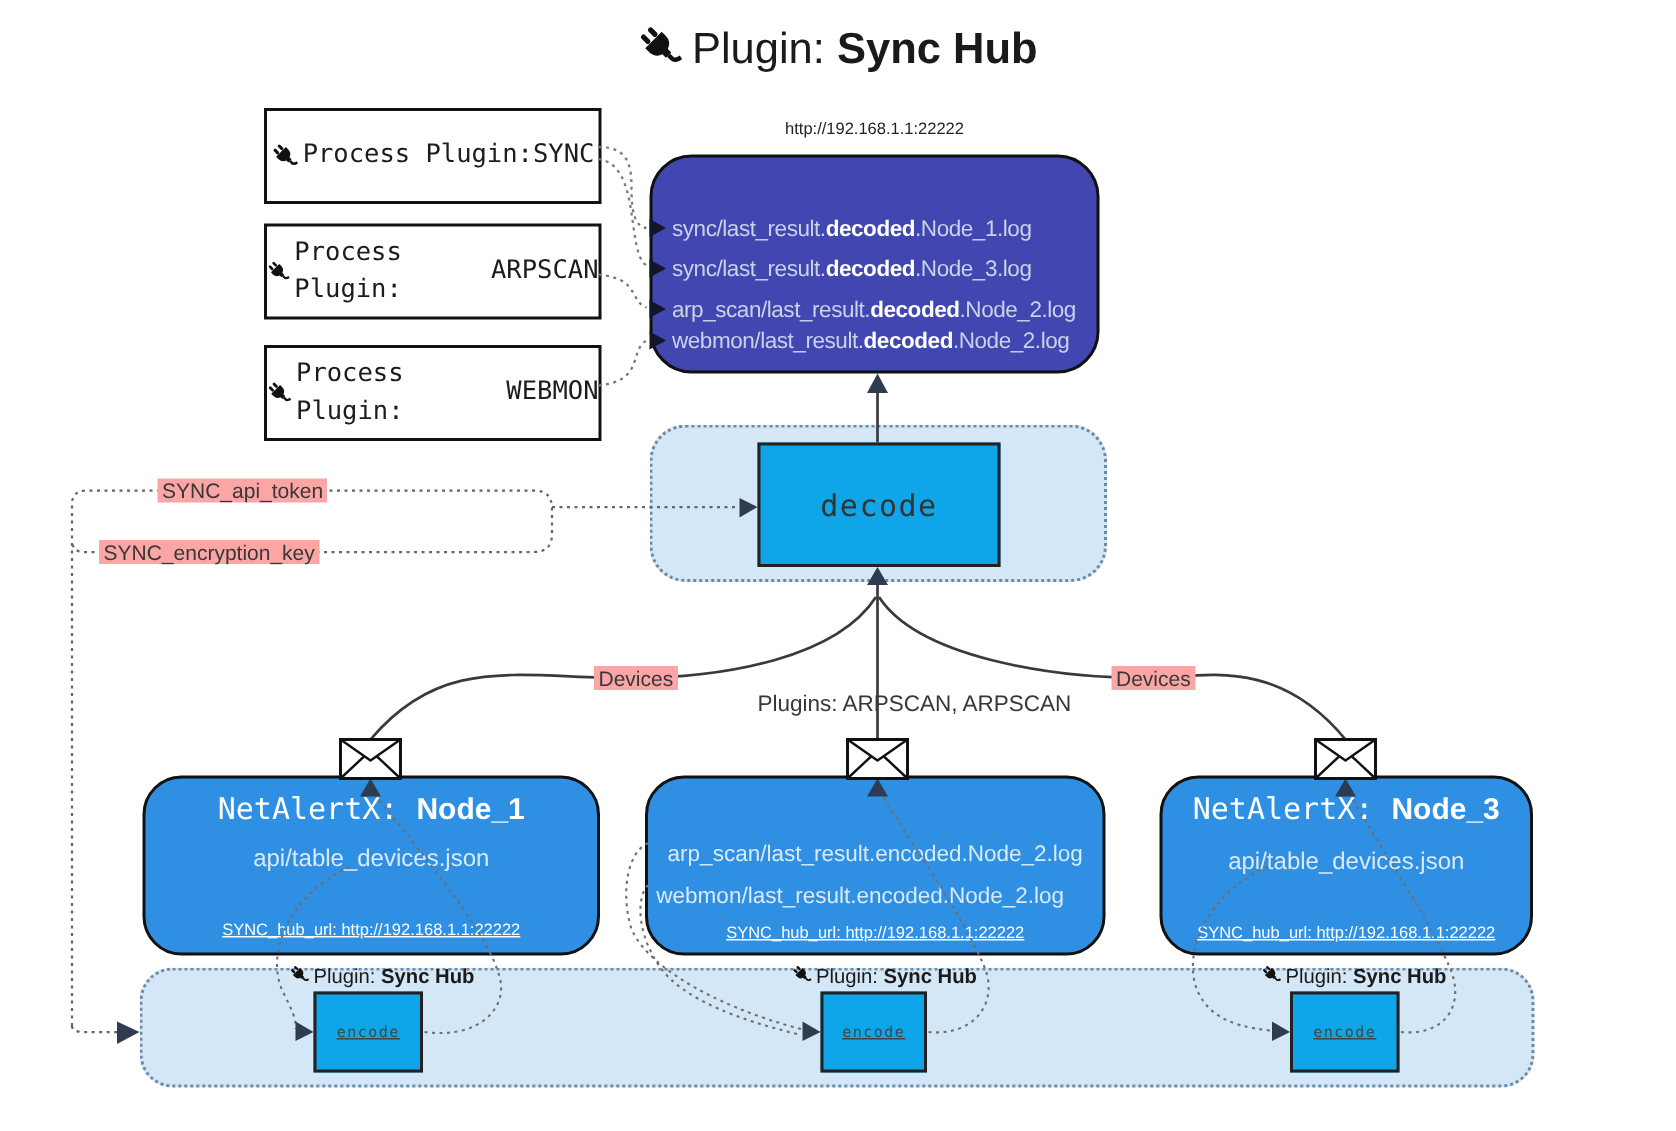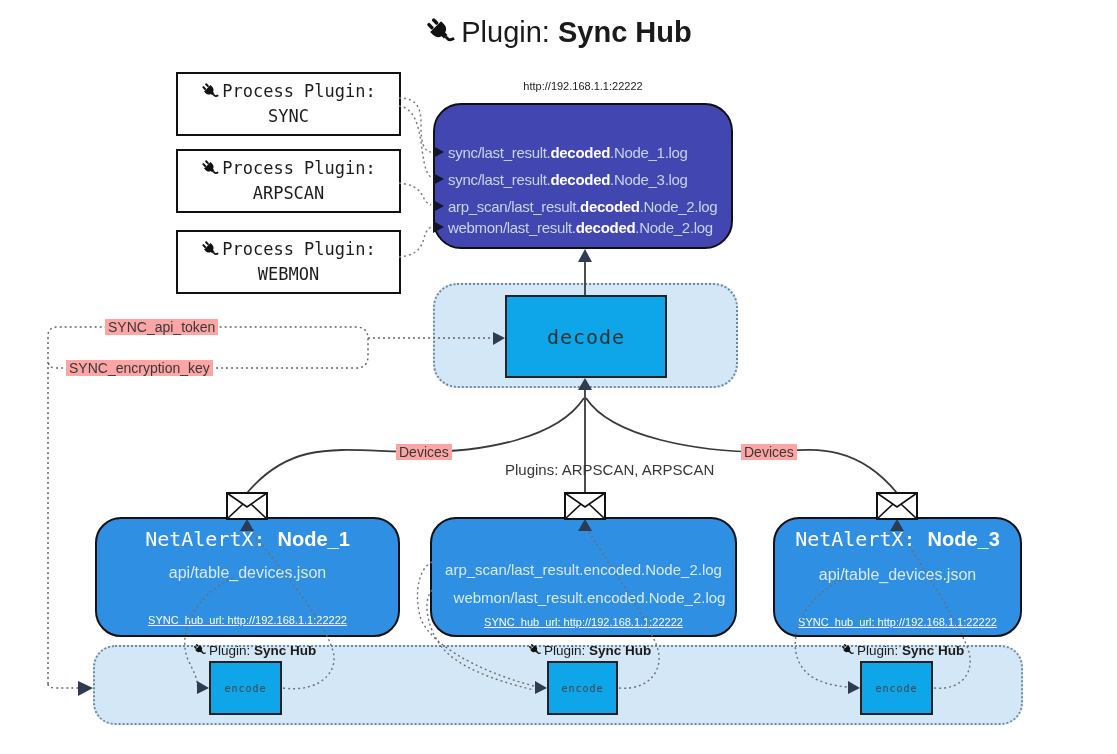--- a/index.html
+++ b/index.html
@@ -6,21 +6,21 @@
   .canvas{position:relative;width:1117px;height:754px;background:#fff;overflow:hidden;
           font-family:"Liberation Sans",sans-serif;color:#222;}
   .abs{position:absolute;}
   
   .title{top:16px;left:0;width:1117px;text-align:center;font-size:29px;color:#1a1a1a;z-index:3;}
   .title .plug{width:32px;height:32px;vertical-align:-6px;margin-right:4px;}
   .title b{font-weight:bold;}
   
   .pbox{width:221px;height:60px;left:176px;border:2px solid #111;background:#fff;
         font-family:"DejaVu Sans Mono",monospace;font-size:17px;color:#1c1c1c;
-        display:flex;flex-direction:column;align-items:center;justify-content:center;line-height:1.5;z-index:1;}
+        display:flex;flex-direction:row;align-items:center;justify-content:center;line-height:1.5;z-index:1;}
   .pbox .l1{display:flex;align-items:center;}
   .pbox .plug{width:19px;height:19px;margin-right:2px;}
   
   .huburl{top:80px;left:433px;width:300px;text-align:center;font-size:11px;color:#222;z-index:1;}
   .hub{left:433px;top:103px;width:300px;height:146px;background:#4146b0;border:2px solid #111;
        border-radius:28px;box-sizing:border-box;z-index:1;}
   .hubtitle{top:113px;left:433px;width:300px;text-align:center;z-index:1;color:#fff;font-size:20px;
             font-family:"DejaVu Sans Mono",monospace;}
   .hubtitle b{font-family:"Liberation Sans",sans-serif;font-weight:bold;}
   .hubline{left:448px;width:285px;font-size:15px;color:#c9d3e8;z-index:1;white-space:nowrap;letter-spacing:-0.3px;}
@@ -35,21 +35,21 @@
   .chip{background:#fca5a5;padding:0 3px;font-size:14px;color:#383838;z-index:3;white-space:nowrap;}
   
   .node{background:#2e8fe3;border:2.5px solid #111;border-radius:26px;box-sizing:border-box;height:120px;top:517px;z-index:1;}
   .ntitle{text-align:center;color:#fff;font-size:20px;font-family:"DejaVu Sans Mono",monospace;z-index:1;white-space:nowrap;}
   .ntitle b{font-family:"Liberation Sans",sans-serif;font-weight:bold;}
   .nline{text-align:center;color:#d9eafb;font-size:15px;z-index:1;white-space:nowrap;}
   .nurl{text-align:center;color:#fff;font-size:11px;z-index:1;white-space:nowrap;text-decoration:underline;}
   .envelope{width:42px;height:28px;top:492px;z-index:2;}
   
   .band{left:93px;top:645px;width:930px;height:80px;border-radius:22px;}
-  .encode{width:73px;height:54px;top:661px;border-width:2px;font-size:10px;color:#444;letter-spacing:1px;}
+  .encode{width:73px;height:54px;top:661px;border-width:2px;font-size:10px;color:#444;letter-spacing:1px;text-decoration:underline;}
   .bandlabel{top:643px;font-size:13.5px;color:#1a1a1a;z-index:2;white-space:nowrap;}
   .bandlabel .plug{width:14px;height:14px;vertical-align:-2px;margin-right:2px;}
   .bandlabel b{font-weight:bold;}
   svg.overlay{position:absolute;left:0;top:0;width:1117px;height:754px;z-index:2;pointer-events:none;}
   .small-center{font-size:15px;color:#383838;z-index:3;white-space:nowrap;}
 </style>
 </head>
 <body>
 
 <div class="canvas">
@@ -177,21 +177,21 @@
   <div class="abs chip" style="left:741px;top:444px;">Devices</div>
   <div class="abs small-center" style="left:505px;top:461px;">Plugins: ARPSCAN, ARPSCAN</div>
 
   <div class="abs node" style="left:95px;width:305px;"></div>
   <div class="abs ntitle" style="left:95px;width:305px;top:527px;"><span>NetAlertX:</span>&nbsp;<b>Node_1</b></div>
   <div class="abs nline" style="left:95px;width:305px;top:564px;font-size:16px;">api/table_devices.json</div>
   <div class="abs nurl" style="left:95px;width:305px;top:614px;">SYNC_hub_url: http://192.168.1.1:22222</div>
 
   <div class="abs node" style="left:430px;width:307px;"></div>
   <div class="abs nline" style="left:430px;width:307px;top:561px;">arp_scan/last_result.encoded.Node_2.log</div>
-  <div class="abs nline" style="left:430px;width:319px;top:589px;">webmon/last_result.encoded.Node_2.log</div>
+  <div class="abs nline" style="left:414px;width:319px;top:589px;">webmon/last_result.encoded.Node_2.log</div>
   <div class="abs nurl" style="left:430px;width:307px;top:616px;">SYNC_hub_url: http://192.168.1.1:22222</div>
 
   <div class="abs node" style="left:773px;width:249px;"></div>
   <div class="abs ntitle" style="left:773px;width:249px;top:527px;"><span>NetAlertX:</span>&nbsp;<b>Node_3</b></div>
   <div class="abs nline" style="left:773px;width:249px;top:566px;font-size:16px;">api/table_devices.json</div>
   <div class="abs nurl" style="left:773px;width:249px;top:616px;">SYNC_hub_url: http://192.168.1.1:22222</div>
 
   <svg class="abs envelope" style="left:226px;" viewBox="0 0 42 28">
       <rect x="1" y="1" width="40" height="26" fill="#fff" stroke="#111" stroke-width="2"></rect>
       <path d="M1,1 L21,15 L41,1 M1,27 L16.5,12.5 M41,27 L25.5,12.5" fill="none" stroke="#111" stroke-width="1.6"></path>

